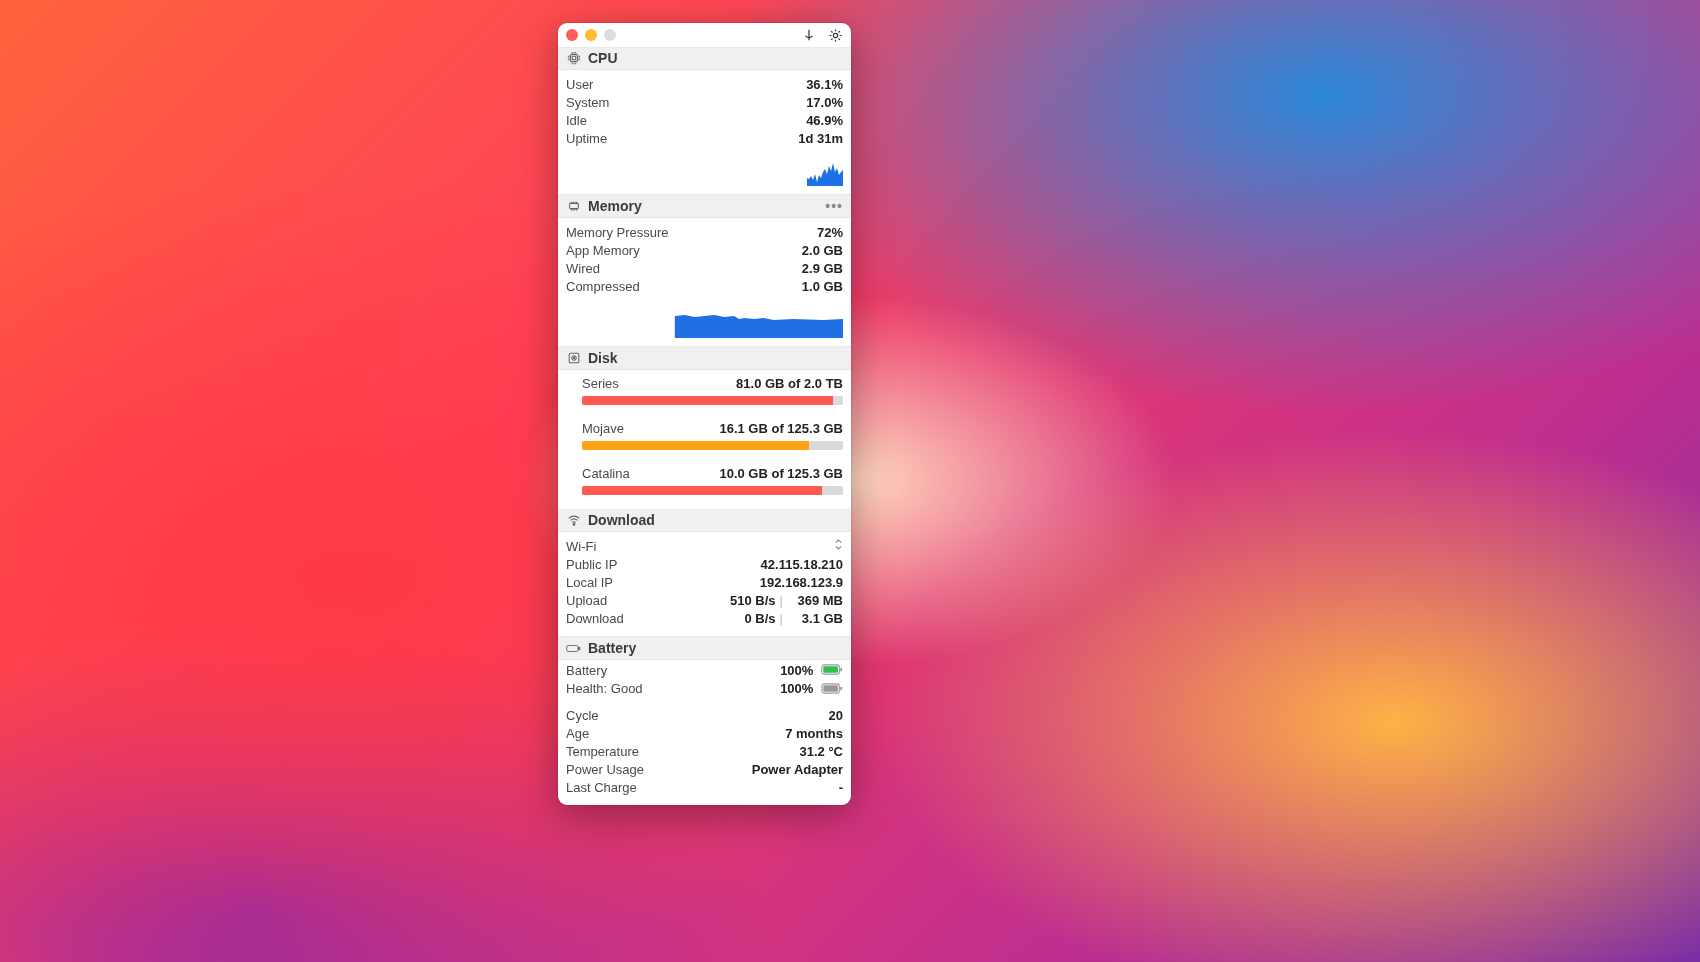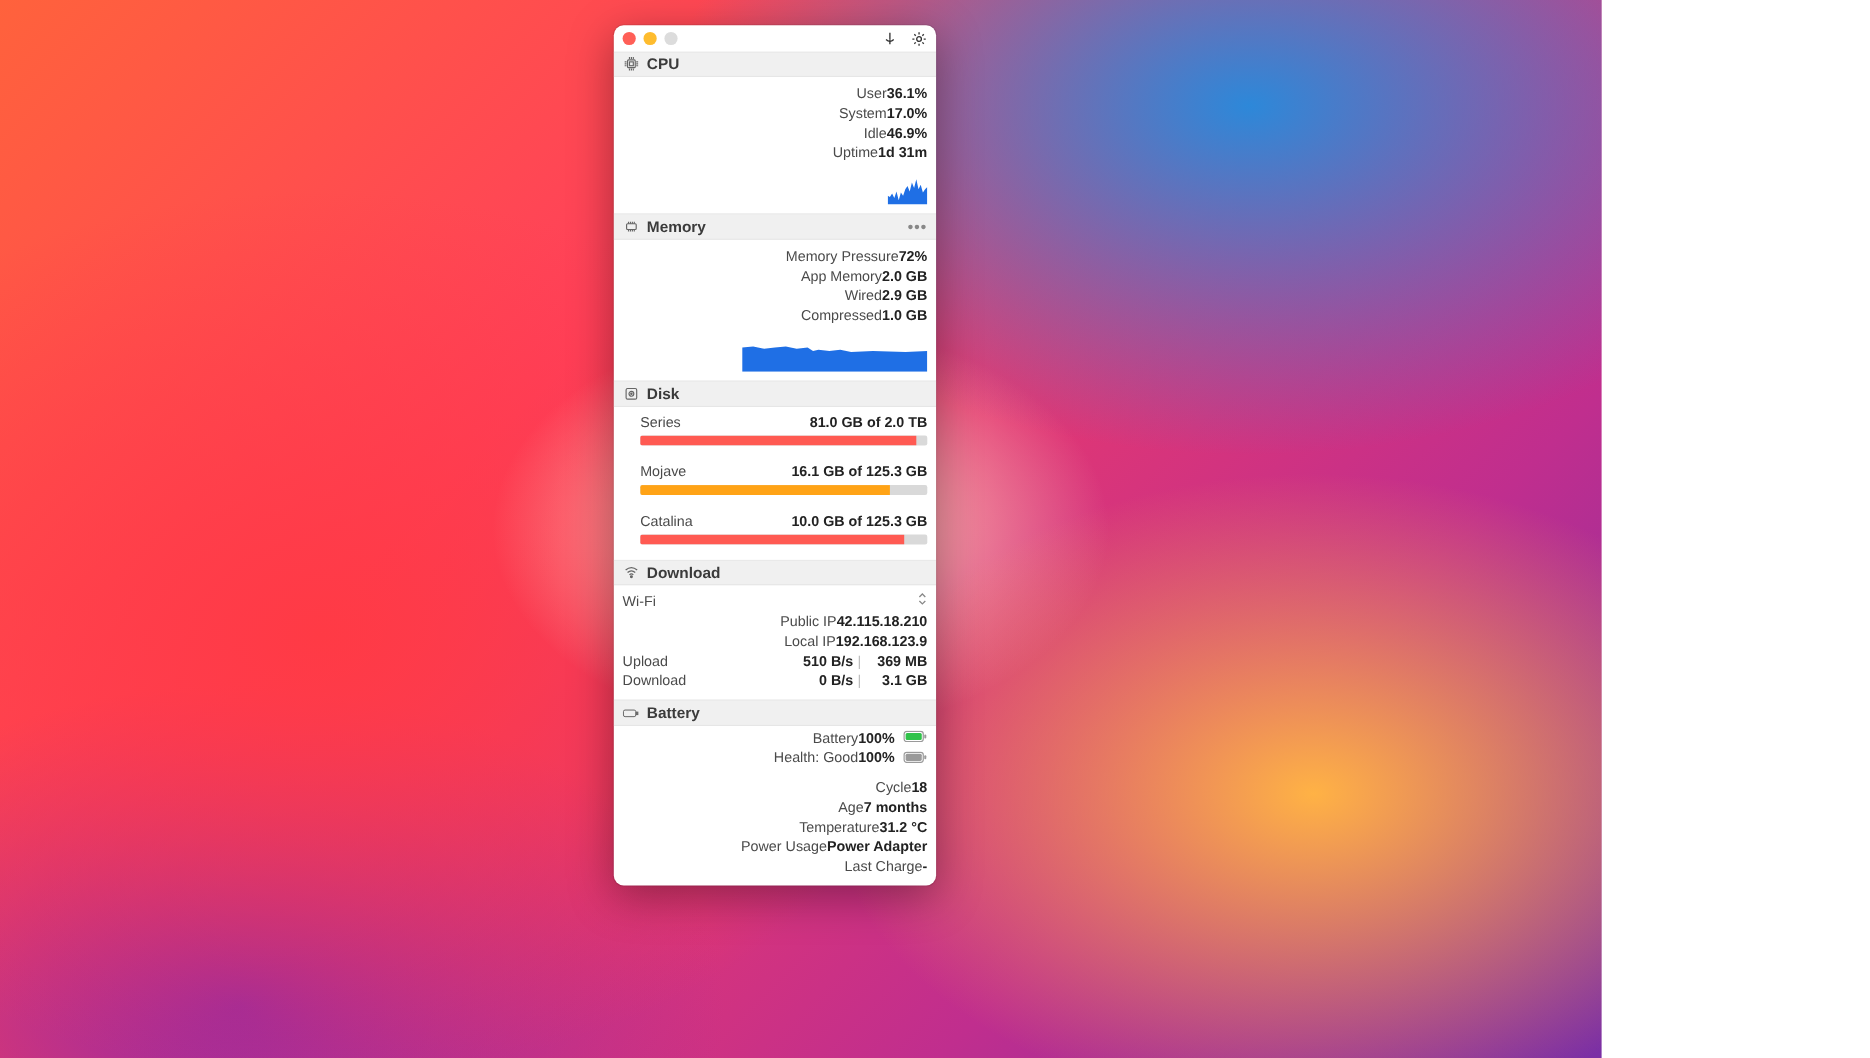--- a/index.html
+++ b/index.html
@@ -1,18 +1,18 @@
 <!DOCTYPE html>
 <html><head>
 <meta charset="utf-8">
 <style>
   * { box-sizing: border-box; margin: 0; padding: 0; }
   html, body { width: 1700px; height: 962px; overflow: hidden; font-family: -apple-system, "Helvetica Neue", Arial, sans-serif; }
   .desktop {
-    width: 1456px; height: 962px; position: relative;
+    width: 1700px; height: 962px; position: relative;
     background:
       radial-gradient(ellipse 60% 55% at 78% 10%, #2d88d9 0%, rgba(45,136,217,0) 60%),
       radial-gradient(ellipse 55% 55% at 82% 75%, #ffb245 0%, rgba(255,178,69,0) 55%),
       radial-gradient(ellipse 35% 35% at 50% 50%, #ffd8c0 0%, rgba(255,216,192,0) 55%),
       radial-gradient(ellipse 65% 70% at 20% 60%, #ff3a45 0%, rgba(255,58,69,0) 60%),
       radial-gradient(ellipse 55% 55% at 15% 95%, #9a2aa0 0%, rgba(154,42,160,0) 55%),
       linear-gradient(135deg, #ff623c 0%, #ff3f5b 35%, #c02e8e 75%, #7a2fa5 100%);
   }
   .panel {
     position: absolute; left: 558px; top: 23px; width: 293px; height: 782px;
@@ -32,21 +32,21 @@
   .tl-icon { width: 16px; height: 16px; display: flex; align-items: center; justify-content: center; color: #333; }
   .section-head {
     background: #f0f0f0; height: 24px; display: flex; align-items: center; padding: 0 8px; gap: 7px;
     border-top: 1px solid #e9e9e9; border-bottom: 1px solid #e6e6e6;
     color: #3b3b3b; font-weight: 600; font-size: 14px;
   }
   .section-head:first-of-type { border-top: none; }
   .section-head .spacer { flex: 1; }
   .head-icon { width: 15px; height: 15px; display: flex; align-items: center; justify-content: center; color: #666; }
   .rows { padding: 6px 8px 8px 8px; }
-  .row { display: flex; align-items: baseline; line-height: 18px; text-align: right; }
+  .row { display: flex; align-items: baseline; line-height: 18px; }
   .row .label { flex: 1; color: #4a4a4a; }
   .row .value { font-weight: 600; color: #222; white-space: nowrap; }
   .spark-wrap { display: flex; justify-content: flex-end; padding: 4px 8px 8px 8px; }
   .spark-cpu { width: 36px; height: 26px; }
   .mem-graph { height: 32px; margin: 2px 8px 8px 8px; position: relative; }
   .mem-graph svg { width: 100%; height: 100%; }
   .disk-block { padding: 6px 8px 0 24px; }
   .disk-top { display: flex; align-items: baseline; }
   .disk-top .dname { flex: 1; color: #4a4a4a; }
   .disk-top .dvalue { font-weight: 700; color: #222; }
@@ -281,21 +281,21 @@
               <rect x="1" y="1" width="19" height="10" rx="2.5" fill="none" stroke="#9a9a9a" stroke-width="1.2"></rect>
               <rect x="21" y="4" width="2" height="4" rx="1" fill="#9a9a9a"></rect>
               <rect x="2.5" y="2.5" width="16" height="7" rx="1.5" fill="#9a9a9a"></rect>
             </svg>
           </span>
         </span>
       </div>
       <div class="batt-gap"></div>
       <div class="row">
         <span class="label">Cycle</span>
-        <span class="value">18</span>
+        <span class="value">20</span>
       </div>
       <div class="row">
         <span class="label">Age</span>
         <span class="value">7 months</span>
       </div>
       <div class="row">
         <span class="label">Temperature</span>
         <span class="value">31.2 °C</span>
       </div>
       <div class="row">

